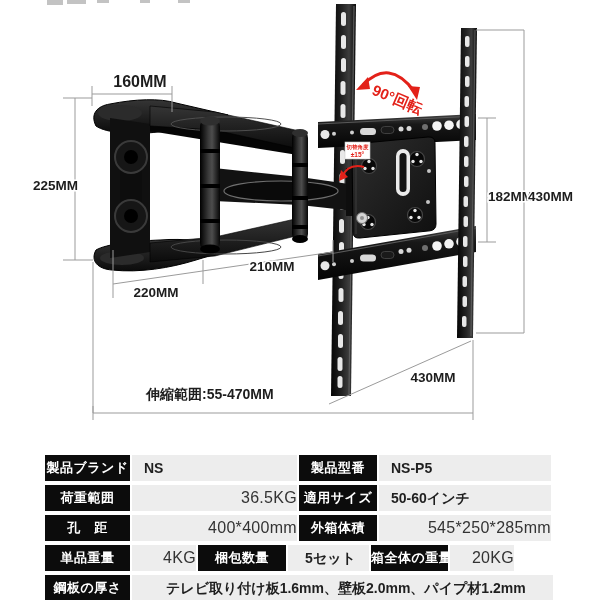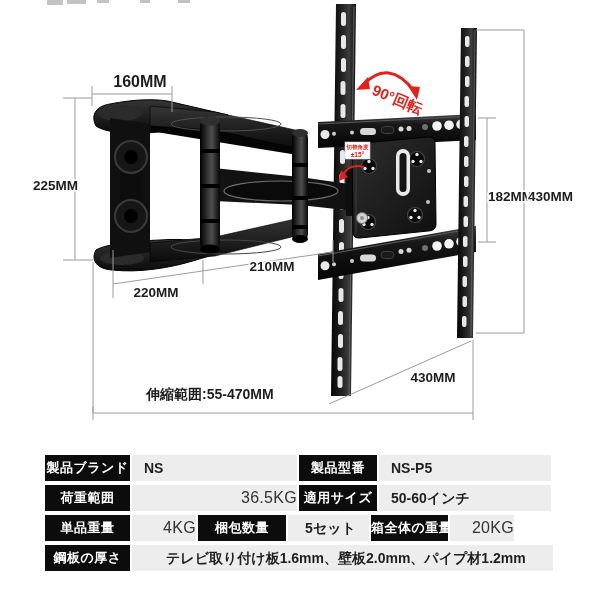--- a/index.html
+++ b/index.html
@@ -308,20 +308,26 @@
       <div class="tcell valc w172">NS-P5</div>
     </div>
 
     <div class="trow">
       <div class="tcell lblc w85">荷重範囲</div>
       <div class="tcell valc num w165">36.5KG</div>
       <div class="tcell lblc w78">適用サイズ</div>
       <div class="tcell valc w172">50-60インチ</div>
     </div>
 
+    <div class="trow">
+      <div class="tcell lblc w85">孔　距</div>
+      <div class="tcell valc num w165">400*400mm</div>
+      <div class="tcell lblc w78">外箱体積</div>
+      <div class="tcell valc num w172">545*250*285mm</div>
+    </div>
 
     <div class="trow">
       <div class="tcell lblc w85">単品重量</div>
       <div class="tcell valc num w84">4KG</div>
       <div class="tcell lblc w82">梱包数量</div>
       <div class="tcell valc ctr w81">5セット</div>
       <div class="tcell lblc w77">箱全体の重量</div>
       <div class="tcell valc num w84">20KG</div>
     </div>
 

